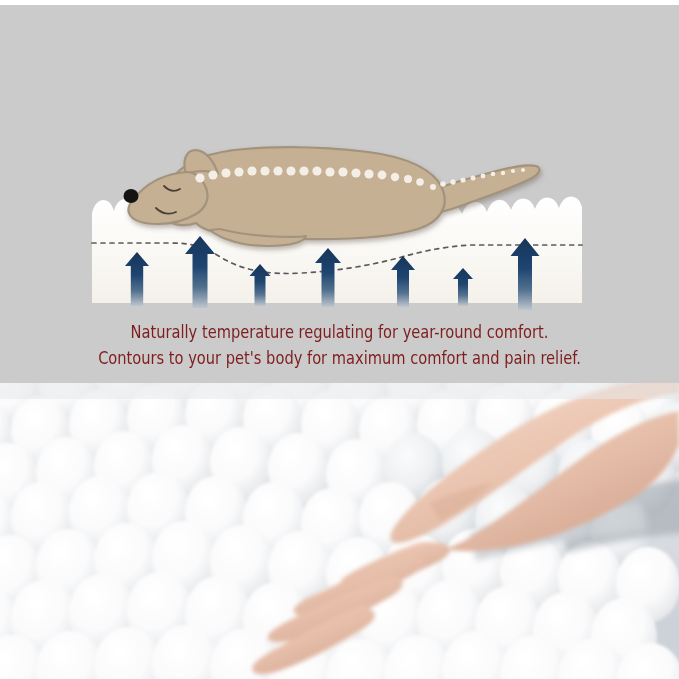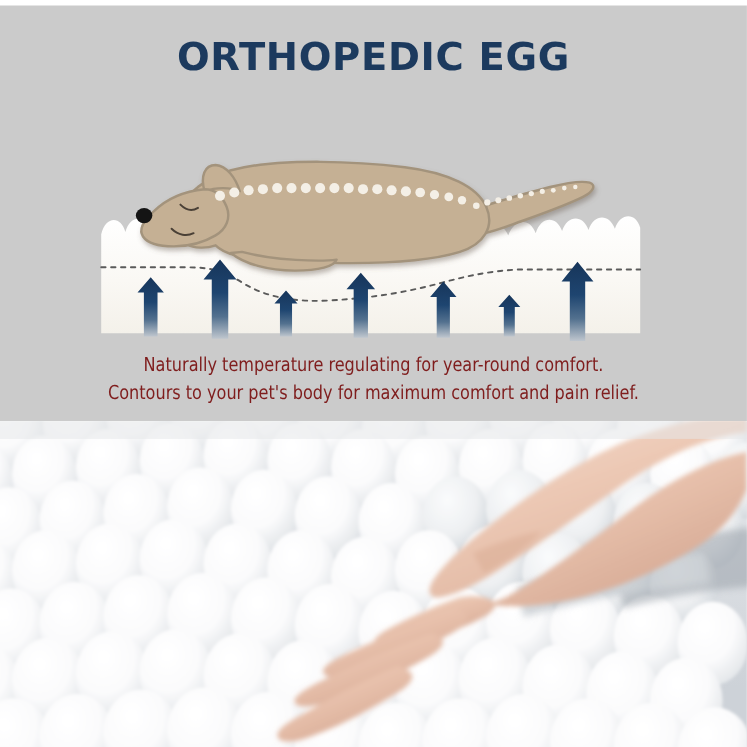--- a/index.html
+++ b/index.html
@@ -85,21 +85,20 @@
   #photo svg { display: block; }
 </style>
 </head>
 <body>
 
 <div id="page">
 
   <div id="top-panel">
 
     <div id="title">
-      <span class="tline">ORTHOPEDIC EGG</span>
     </div>
 
     <div id="illustration">
       <svg width="679" height="185" viewBox="0 0 679 185" xmlns="http://www.w3.org/2000/svg">
         <defs>
           <linearGradient id="arrowGrad" x1="0" y1="0" x2="0" y2="1">
             <stop offset="0%" stop-color="#17355a"></stop>
             <stop offset="42%" stop-color="#1e4570"></stop>
             <stop offset="72%" stop-color="#53718f"></stop>
             <stop offset="100%" stop-color="#bfc6ce"></stop>

